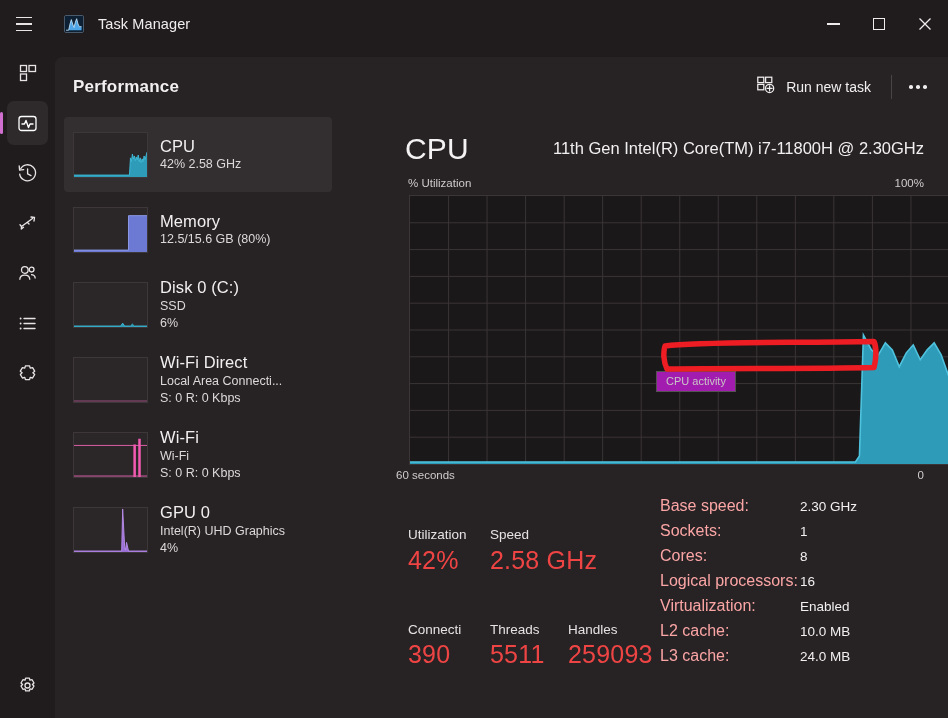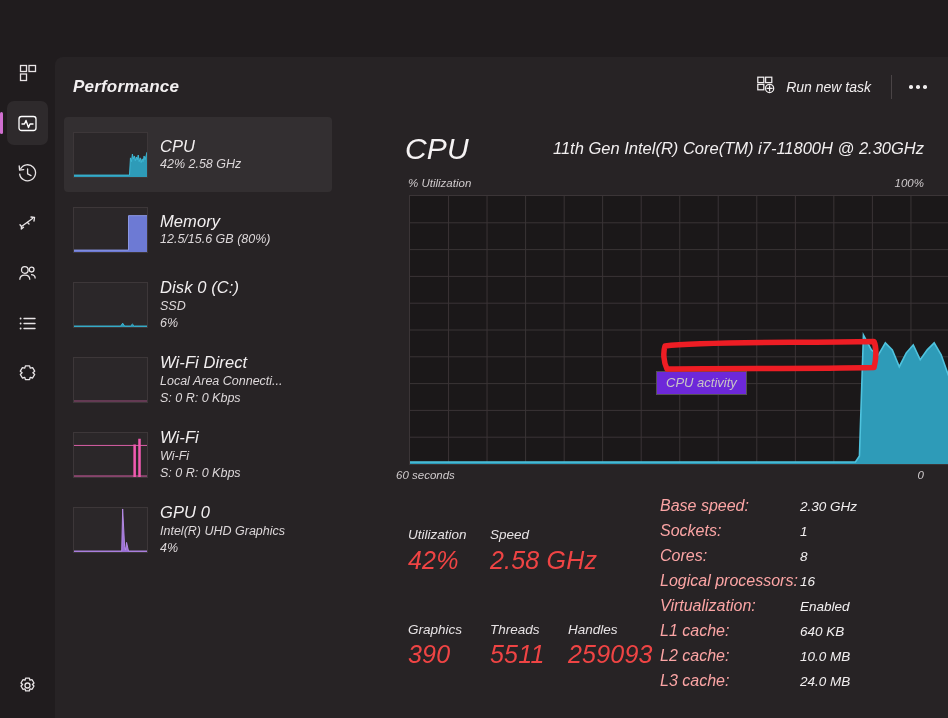--- a/index.html
+++ b/index.html
@@ -56,21 +56,21 @@
   .rail-item.active .railbg {
     position: absolute; left: 7px; top: 3px; width: 41px; height: 44px;
     border-radius: 7px; background: #2e2a2c;
   }
   .rail-item .ic { position: relative; z-index: 2; }
   .rail-settings { position: absolute; left: 0; bottom: 8px; }
 
   
   .content {
     position: absolute; left: 55px; top: 57px; width: 893px; height: 661px;
-    background: #272325; border-top-left-radius: 8px; font-style: italic;
+    background: #272325; border-top-left-radius: 8px;
   }
   .pageheader {
     position: absolute; left: 0; top: 0; width: 893px; height: 60px;
     display: flex; align-items: center;
   }
   .pagetitle {
     margin-left: 18px; font-size: 17px; font-weight: bold; color: #f2eff0; letter-spacing: .2px;
   }
   .hdr-right { position: absolute; right: 12px; top: 0; height: 60px; display: flex; align-items: center; }
   .runtask {
@@ -114,21 +114,21 @@
   }
   .axis-top-left { position: absolute; left: 63px; top: 60px; font-size: 11.5px; color: #cfcacc; }
   .axis-top-right { position: absolute; right: 24px; top: 60px; font-size: 11.5px; color: #cfcacc; }
   .graphbox {
     position: absolute; left: 64px; top: 78px; width: 580px; height: 270px;
     background: #1b1819; border: 1px solid #3b3537;
   }
   .graphbox svg { display: block; width: 100%; height: 100%; }
   .tooltip {
     position: absolute; left: 246px; top: 175px; padding: 3px 9px 4px;
-    background: #6d28d9; border: 1px solid #565152; font-size: 13px; color: #c9c4c6;
+    background: #a21caf; border: 1px solid #565152; font-size: 11px; color: #c9c4c6;
   }
   .axis-bot-left { position: absolute; left: 51px; top: 352px; font-size: 11.5px; color: #cfcacc; }
   .axis-bot-right { position: absolute; right: 24px; top: 352px; font-size: 11.5px; color: #cfcacc; }
 
   
   .stats-left { position: absolute; left: 63px; top: 380px; width: 250px; }
   .sgroup { display: flex; }
   .scell { display: flex; flex-direction: column; }
   .scell .k { font-size: 13.5px; color: #e6e2e4; line-height: 1.45; margin-top: 28px; }
   .scell .v { font-size: 25px; color: #ef4444; line-height: 1.25; letter-spacing: .2px; }
@@ -141,20 +141,49 @@
   .redbox {
     position: absolute; left: 316px; top: 221px; width: 216px; height: 30px; pointer-events: none;
   }
   .redbox svg { display: block; overflow: visible; }
 </style>
 </head>
 <body>
 
 <div class="app">
 
+  <div class="titlebar">
+    <div class="hamburger">
+      <i></i>
+      <i></i>
+      <i></i>
+    </div>
+    <div class="tm-icon">
+      <svg viewBox="0 0 20 18">
+        <rect x="0" y="0" width="20" height="18" fill="#0d2034"></rect>
+        <path d="M1 16 L4 16 L5.5 9 L7 4 L8.5 9 L10 13 L11.5 7 L13 3 L14.5 9 L16 12 L18.5 12 L18.5 16 Z" fill="#4ea6e8"></path>
+        <path d="M1 16 L4 16 L5.5 9 L7 4 L8.5 9 L10 13 L11.5 7 L13 3 L14.5 9 L16 12 L18.5 12" fill="none" stroke="#cfe8fb" stroke-width="0.9"></path>
+      </svg>
+    </div>
+    <div class="tm-title">Task Manager</div>
+
+    <div class="wincontrols">
+      <div class="wc wc-min">
+        <i></i>
+      </div>
+      <div class="wc wc-max">
+        <i></i>
+      </div>
+      <div class="wc wc-close">
+        <svg width="14" height="14" viewBox="0 0 14 14">
+          <path d="M1.5 1.5 L12.5 12.5 M12.5 1.5 L1.5 12.5" stroke="#f0ebed" stroke-width="1.3" fill="none"></path>
+        </svg>
+      </div>
+    </div>
+  </div>
 
   <div class="rail">
 
     <div class="rail-item" style="top:0;">
       <span class="ic">
         <svg width="20" height="20" viewBox="0 0 20 20" fill="none" stroke="#e8e4e6" stroke-width="1.3">
           <rect x="2.5" y="2.5" width="6" height="6"></rect>
           <rect x="11" y="2.5" width="6.5" height="6"></rect>
           <rect x="2.5" y="11" width="6" height="6.5"></rect>
         </svg>
@@ -397,21 +426,21 @@
             <span class="k">Utilization</span>
             <span class="v">42%</span>
           </div>
           <div class="scell">
             <span class="k">Speed</span>
             <span class="v">2.58 GHz</span>
           </div>
         </div>
         <div class="sgroup" style="margin-top:16px;">
           <div class="scell" style="width:82px;">
-            <span class="k">Graphics</span>
+            <span class="k">Connecti</span>
             <span class="v">390</span>
           </div>
           <div class="scell" style="width:78px;">
             <span class="k">Threads</span>
             <span class="v">5511</span>
           </div>
           <div class="scell">
             <span class="k">Handles</span>
             <span class="v">259093</span>
           </div>
@@ -439,24 +468,20 @@
         </div>
         <div class="srow">
           <span class="k">Logical processors:</span>
           <span class="v">16</span>
         </div>
         <div class="srow">
           <span class="k">Virtualization:</span>
           <span class="v">Enabled</span>
         </div>
         <div class="srow">
-          <span class="k">L1 cache:</span>
-          <span class="v">640 KB</span>
-        </div>
-        <div class="srow">
           <span class="k">L2 cache:</span>
           <span class="v">10.0 MB</span>
         </div>
         <div class="srow">
           <span class="k">L3 cache:</span>
           <span class="v">24.0 MB</span>
         </div>
       </div>
 
       <div class="redbox">

